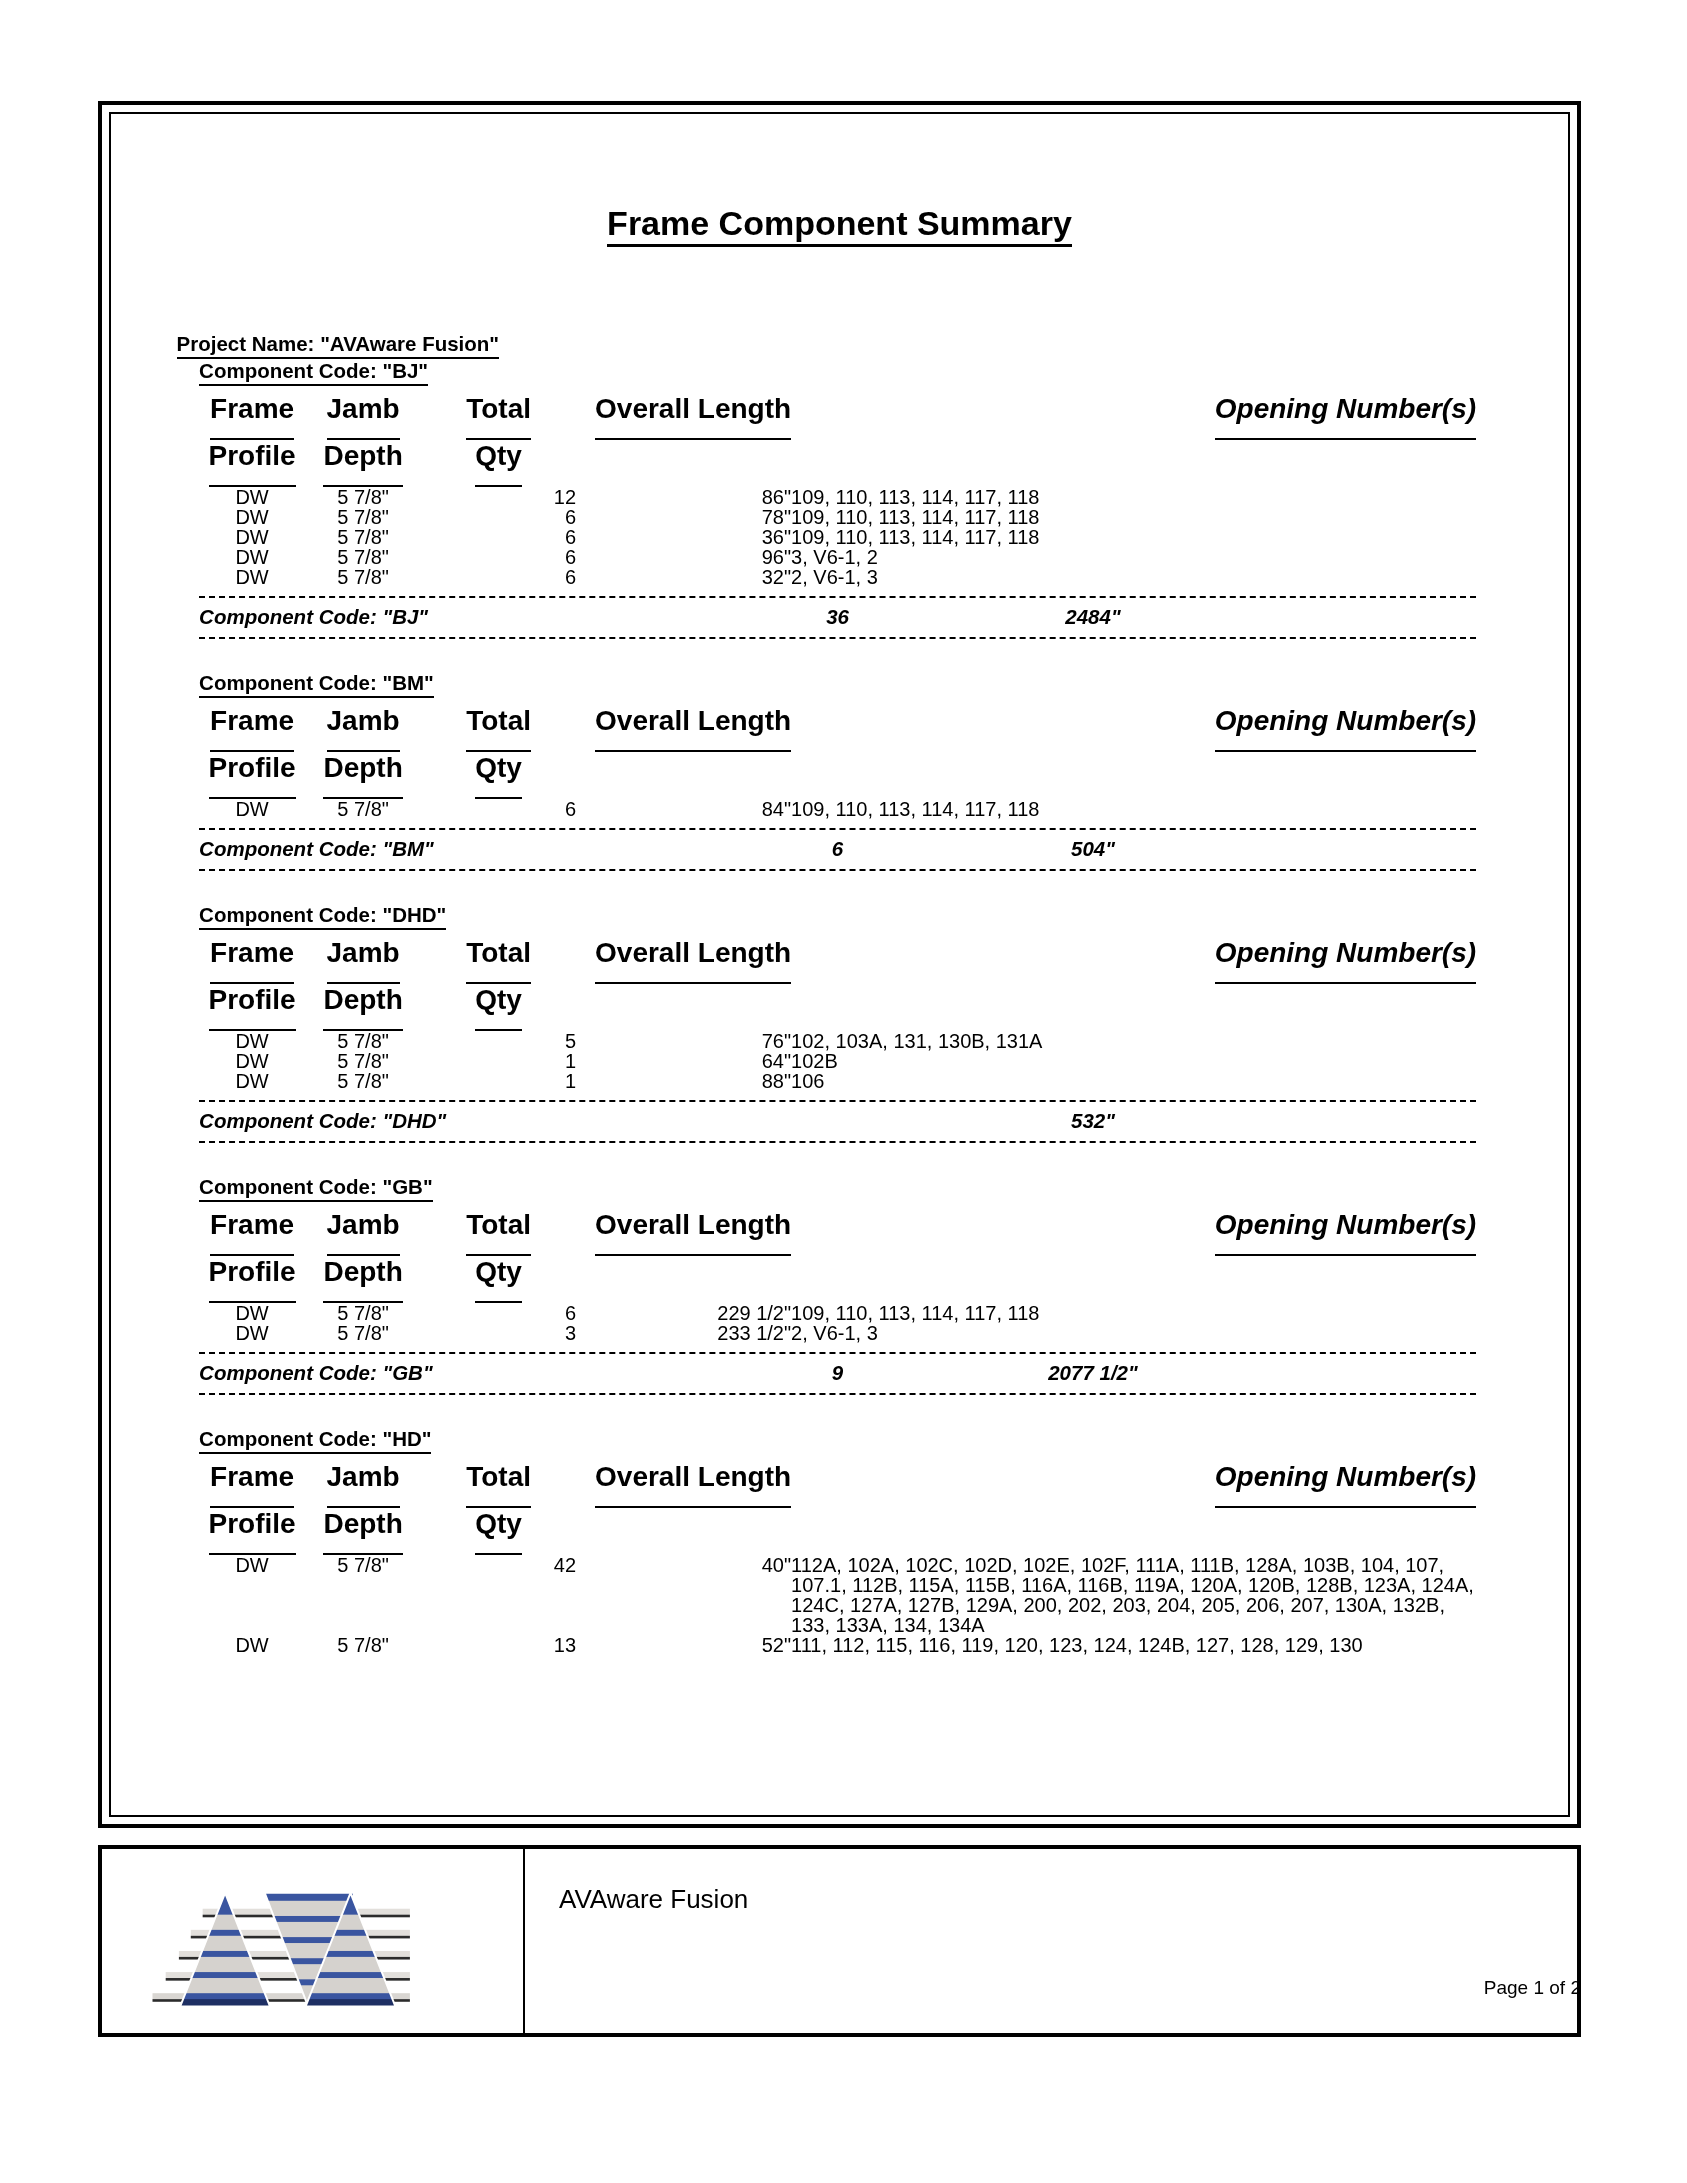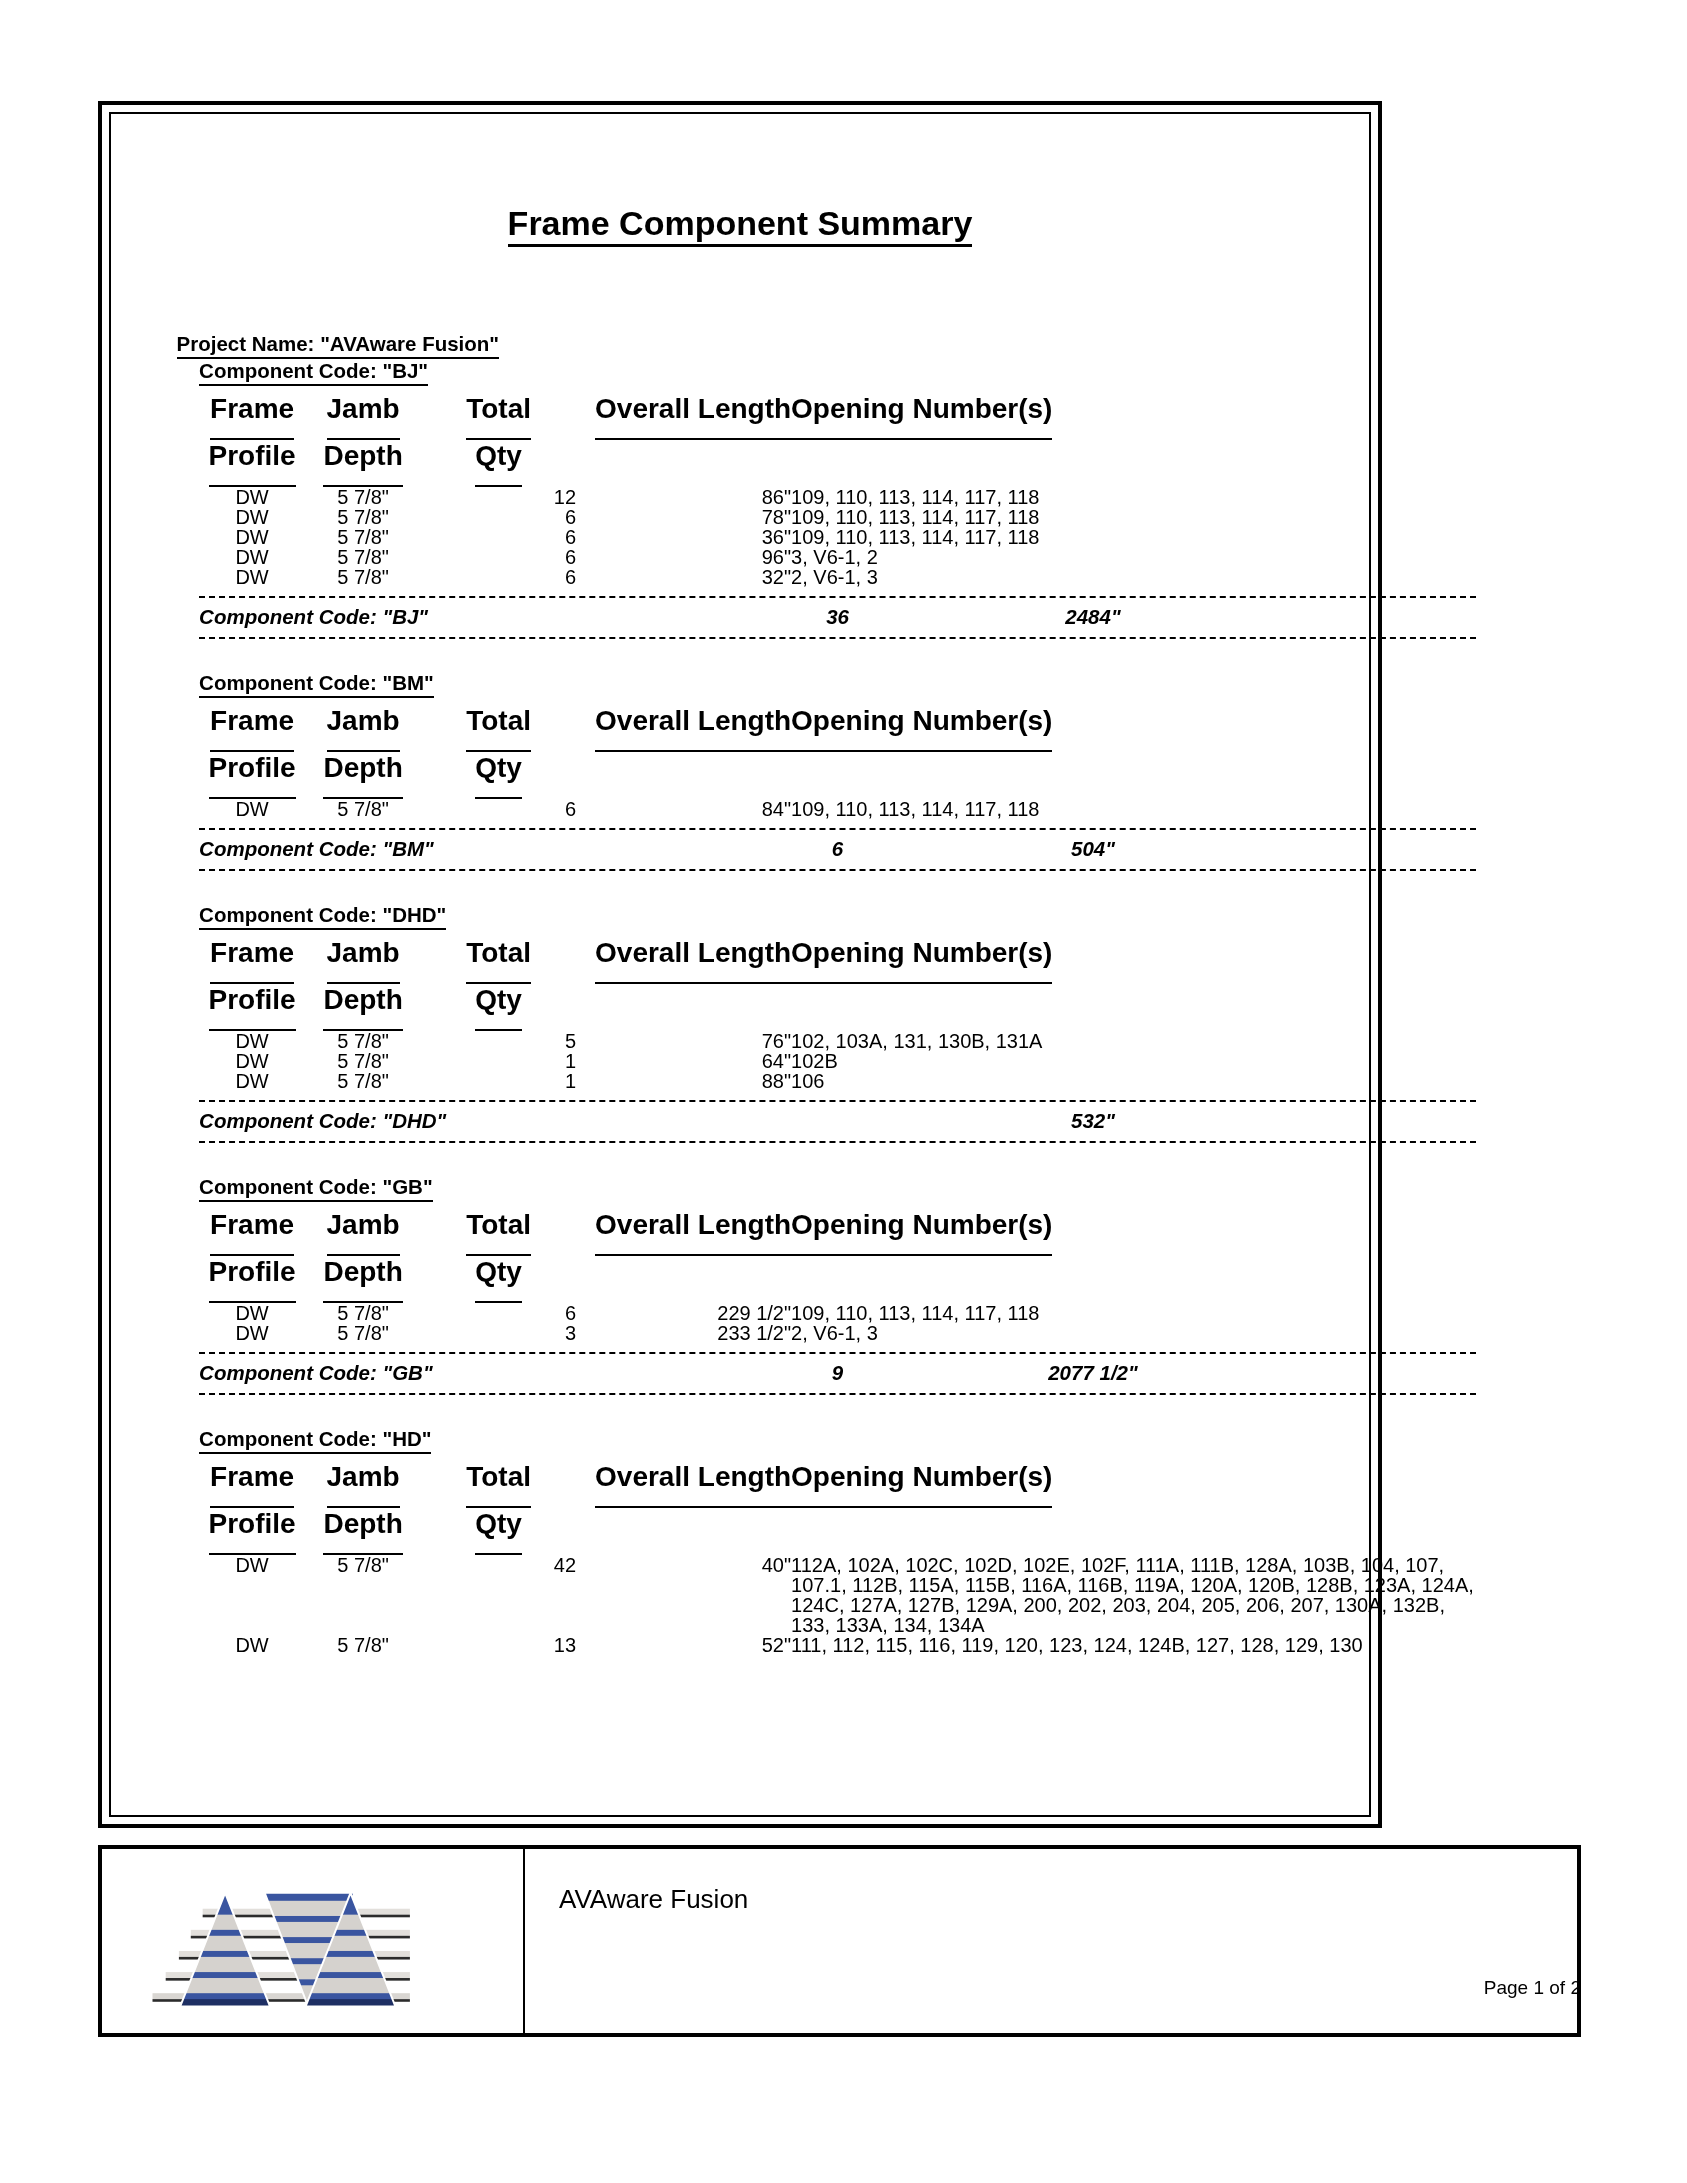--- a/index.html
+++ b/index.html
@@ -21,21 +21,21 @@
     position: absolute;
     left: 0; top: 0;
     width: 1687px;
     height: 2183px;
   }
 
   .outer-box {
     position: absolute;
     left: 98px;
     top: 101px;
-    width: 1284px;
+    width: 1483px;
     height: 1727px;
     border: 4px solid #000;
     box-sizing: border-box;
   }
   .inner-box {
     position: absolute;
     left: 6.6px;
     top: 6.6px;
     right: 6.6px;
     bottom: 6.6px;
@@ -187,21 +187,21 @@
     font-weight: bold;
     font-size: 28px;
     border-bottom: 2.6px solid #000;
     padding-bottom: 13px;
     line-height: 1.15;
   }
 
   th.h-frame, th.h-jamb { text-align: center; }
   th.h-qty   { text-align: center; }
   th.h-len   { text-align: right; padding-right: 1.3px; }
-  th.h-open  { text-align: left; padding-left: 5.3px; }
+  th.h-open  { text-align: right; padding-left: 5.3px; font-style: italic; }
 
   td.d-frame { text-align: center; padding-top: 10px; }
   td.d-jamb  { text-align: center; padding-top: 10px; }
   td.d-qty   { text-align: right; padding-top: 10px; }
   td.d-len   { text-align: right;  padding-top: 10px; padding-right: 2.6px; }
   td.d-open  { text-align: left;   padding-top: 10px; padding-left: 9.3px;
                line-height: 1.30; }
 
   
   .total-sep-top, .total-sep-bottom {

